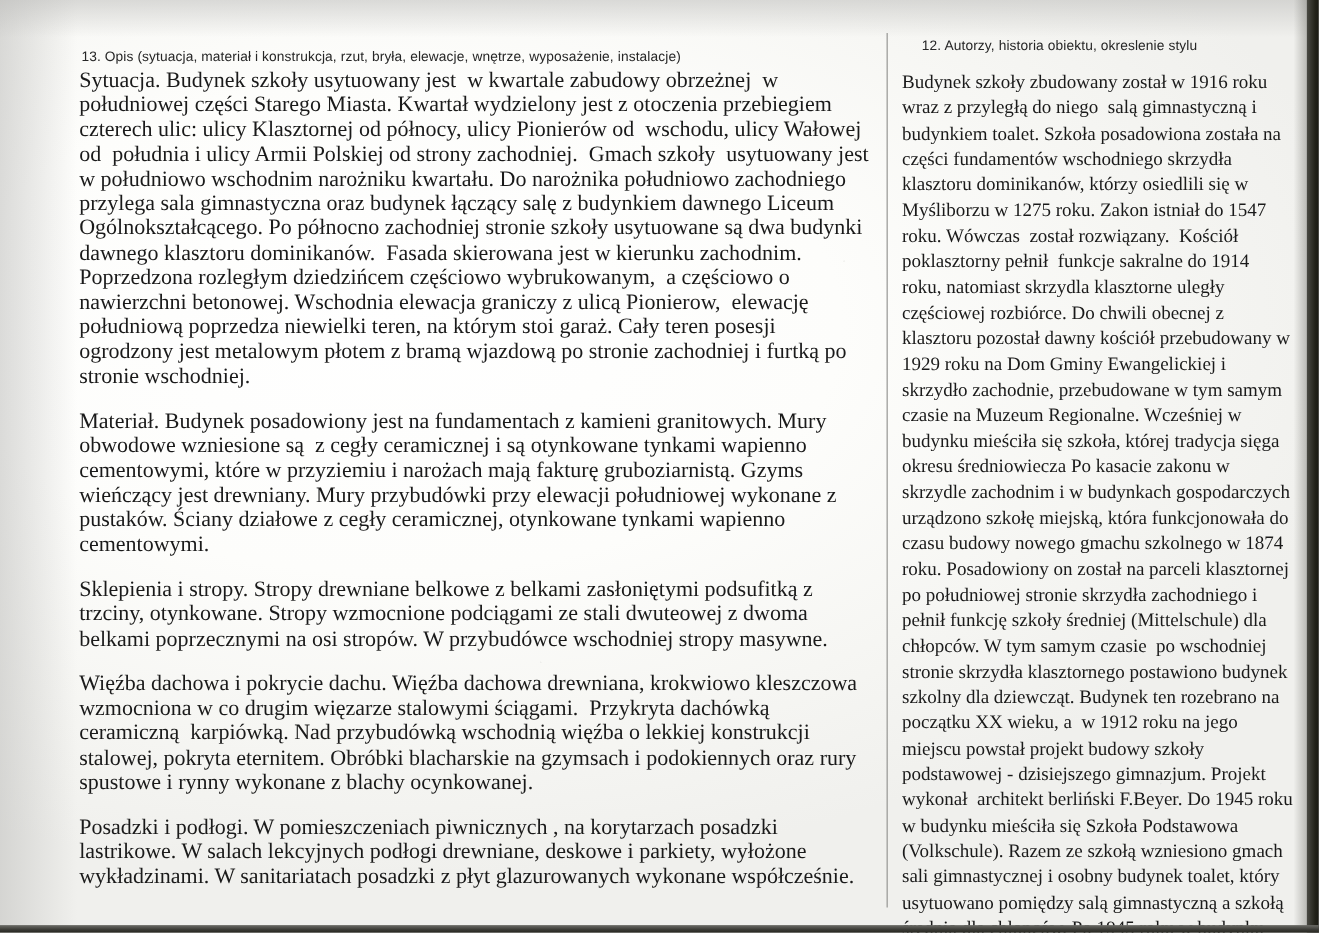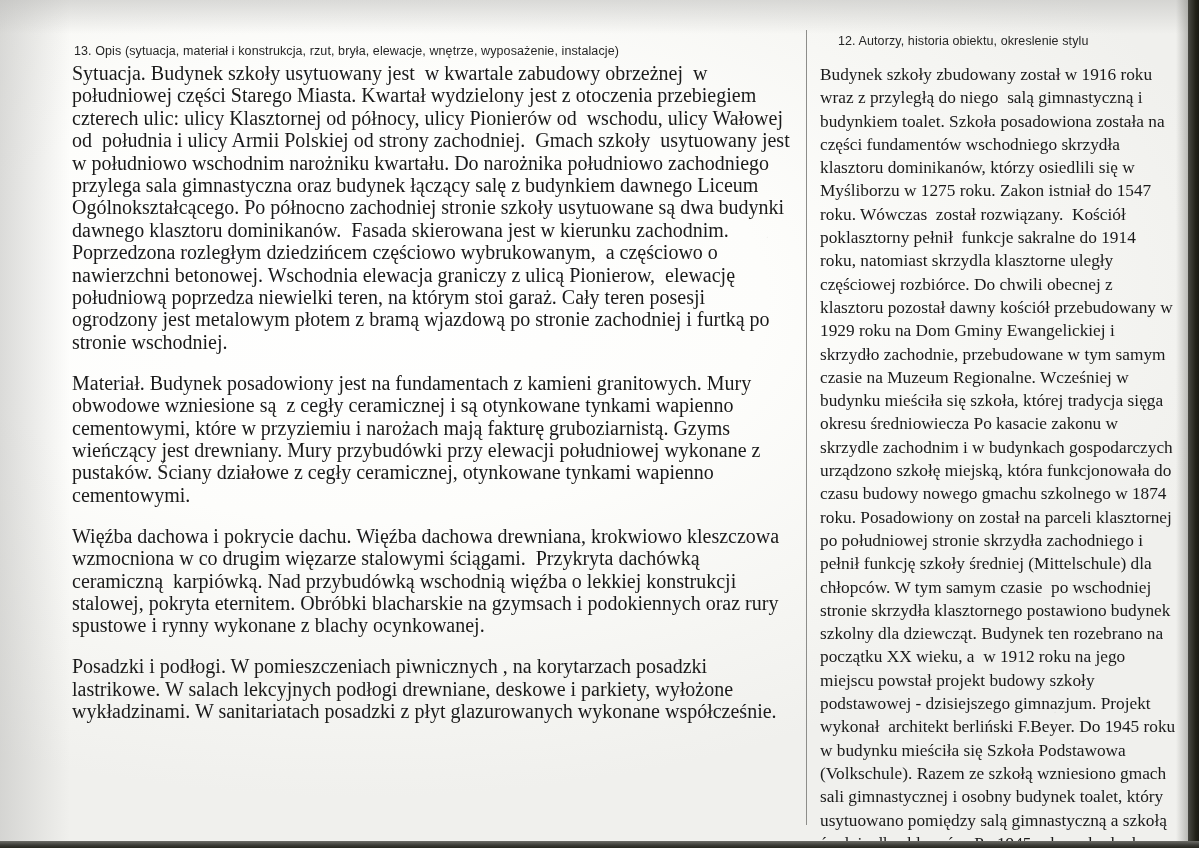--- a/index.html
+++ b/index.html
@@ -106,20 +106,21 @@
   <div class="scan-shade-top"></div>
   <div class="speckle"></div>
 
   <div class="divider"></div>
 
   <div class="section-head head-left">13. Opis (sytuacja, materiał i konstrukcja, rzut, bryła, elewacje, wnętrze, wyposażenie, instalacje)</div>
 
   <div class="body-left">
     <p class="para">Sytuacja. Budynek szkoły usytuowany jest  w kwartale zabudowy obrzeżnej  w południowej części Starego Miasta. Kwartał wydzielony jest z otoczenia przebiegiem czterech ulic: ulicy Klasztornej od północy, ulicy Pionierów od  wschodu, ulicy Wałowej od  południa i ulicy Armii Polskiej od strony zachodniej.  Gmach szkoły  usytuowany jest w południowo wschodnim narożniku kwartału. Do narożnika południowo zachodniego przylega sala gimnastyczna oraz budynek łączący salę z budynkiem dawnego Liceum Ogólnokształcącego. Po północno zachodniej stronie szkoły usytuowane są dwa budynki dawnego klasztoru dominikanów.  Fasada skierowana jest w kierunku zachodnim. Poprzedzona rozległym dziedzińcem częściowo wybrukowanym,  a częściowo o nawierzchni betonowej. Wschodnia elewacja graniczy z ulicą Pionierow,  elewację południową poprzedza niewielki teren, na którym stoi garaż. Cały teren posesji ogrodzony jest metalowym płotem z bramą wjazdową po stronie zachodniej i furtką po stronie wschodniej.</p>
     <p class="para">Materiał. Budynek posadowiony jest na fundamentach z kamieni granitowych. Mury obwodowe wzniesione są  z cegły ceramicznej i są otynkowane tynkami wapienno cementowymi, które w przyziemiu i narożach mają fakturę gruboziarnistą. Gzyms wieńczący jest drewniany. Mury przybudówki przy elewacji południowej wykonane z pustaków. Ściany działowe z cegły ceramicznej, otynkowane tynkami wapienno cementowymi.</p>
+    <p class="para">Sklepienia i stropy. Stropy drewniane belkowe z belkami zasłoniętymi podsufitką z trzciny, otynkowane. Stropy wzmocnione podciągami ze stali dwuteowej z dwoma belkami poprzecznymi na osi stropów. W przybudówce wschodniej stropy masywne.</p>
     <p class="para">Więźba dachowa i pokrycie dachu. Więźba dachowa drewniana, krokwiowo kleszczowa wzmocniona w co drugim więzarze stalowymi ściągami.  Przykryta dachówką ceramiczną  karpiówką. Nad przybudówką wschodnią więźba o lekkiej konstrukcji stalowej, pokryta eternitem. Obróbki blacharskie na gzymsach i podokiennych oraz rury spustowe i rynny wykonane z blachy ocynkowanej.</p>
     <p class="para">Posadzki i podłogi. W pomieszczeniach piwnicznych , na korytarzach posadzki lastrikowe. W salach lekcyjnych podłogi drewniane, deskowe i parkiety, wyłożone wykładzinami. W sanitariatach posadzki z płyt glazurowanych wykonane współcześnie.</p>
 
   </div>
 
   <div class="section-head head-right">12. Autorzy, historia obiektu, okreslenie styl​u</div>
 
   <div class="body-right">
     <p class="para">Budynek szkoły zbudowany został w 1916 roku wraz z przyległą do niego  salą gimnastyczną i budynkiem toalet. Szkoła posadowiona została na części fundamentów wschodniego skrzydła klasztoru dominikanów, którzy osiedlili się w Myśliborzu w 1275 roku. Zakon istniał do 1547 roku. Wówczas  został rozwiązany.  Kościół poklasztorny pełnił  funkcje sakralne do 1914 roku, natomiast skrzydla klasztorne uległy częściowej rozbiórce. Do chwili obecnej z klasztoru pozostał dawny kościół przebudowany w 1929 roku na Dom Gminy Ewangelickiej i  skrzydło zachodnie, przebudowane w tym samym czasie na Muzeum Regionalne. Wcześniej w budynku mieściła się szkoła, której tradycja sięga okresu średniowiecza Po kasacie zakonu w skrzydle zachodnim i w budynkach gospodarczych urządzono szkołę miejską, która funkcjonowała do czasu budowy nowego gmachu szkolnego w 1874 roku. Posadowiony on został na parceli klasztornej po południowej stronie skrzydła zachodniego i pełnił funkcję szkoły średniej (Mittelschule) dla chłopców. W tym samym czasie  po wschodniej stronie skrzydła klasztornego postawiono budynek szkolny dla dziewcząt. Budynek ten rozebrano na początku XX wieku, a  w 1912 roku na jego miejscu powstał projekt budowy szkoły podstawowej - dzisiejszego gimnazjum. Projekt wykonał  architekt berliński F.Beyer. Do 1945 roku w budynku mieściła się Szkoła Podstawowa (Volkschule). Razem ze szkołą wzniesiono gmach sali gimnastycznej i osobny budynek toalet, który usytuowano pomiędzy salą gimnastyczną a szkołą średnią dla chłopców. Po 1945 roku w budynku mieściła się Szkoła Podstawowa nr. 4. W 2000 roku  gmach szkoły przeznaczono na potrzeby Gimnazjum. Na te cele w 2003 r przeznaczono również gmach dawnego Liceum Ogólnokształcącego.</p>
 

